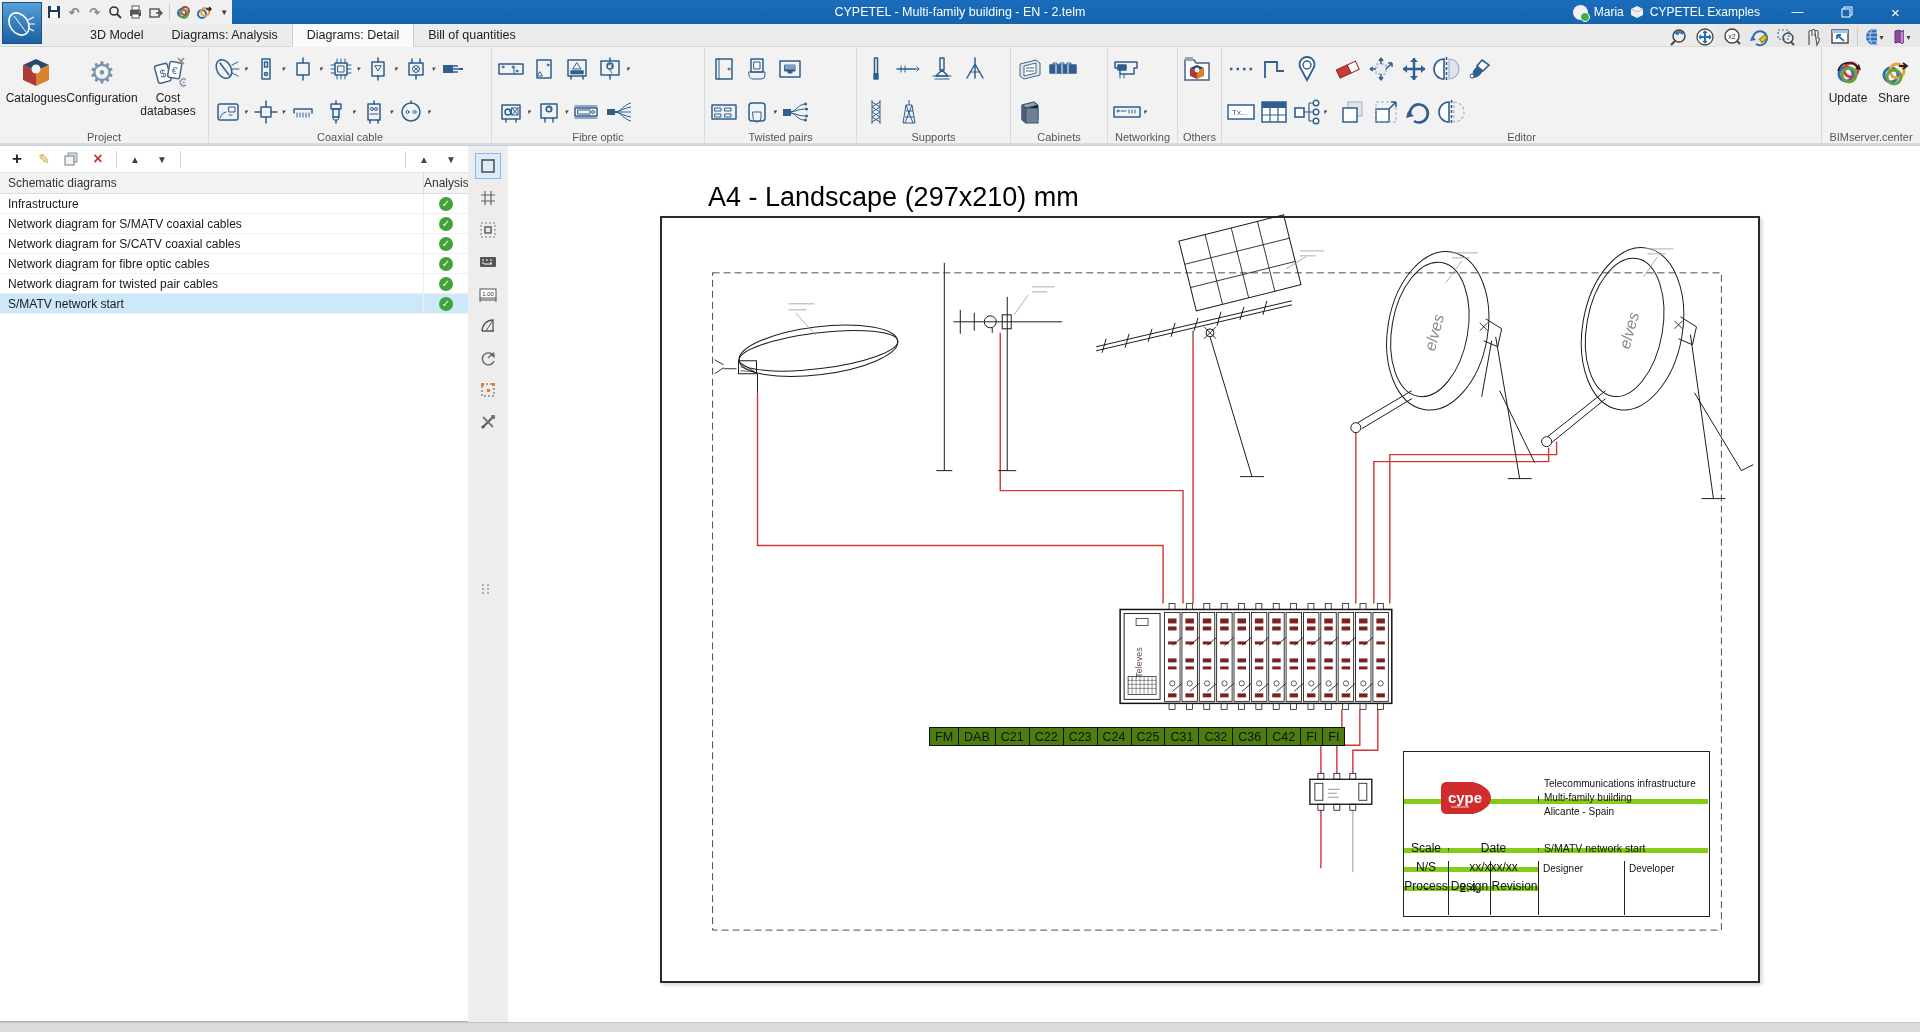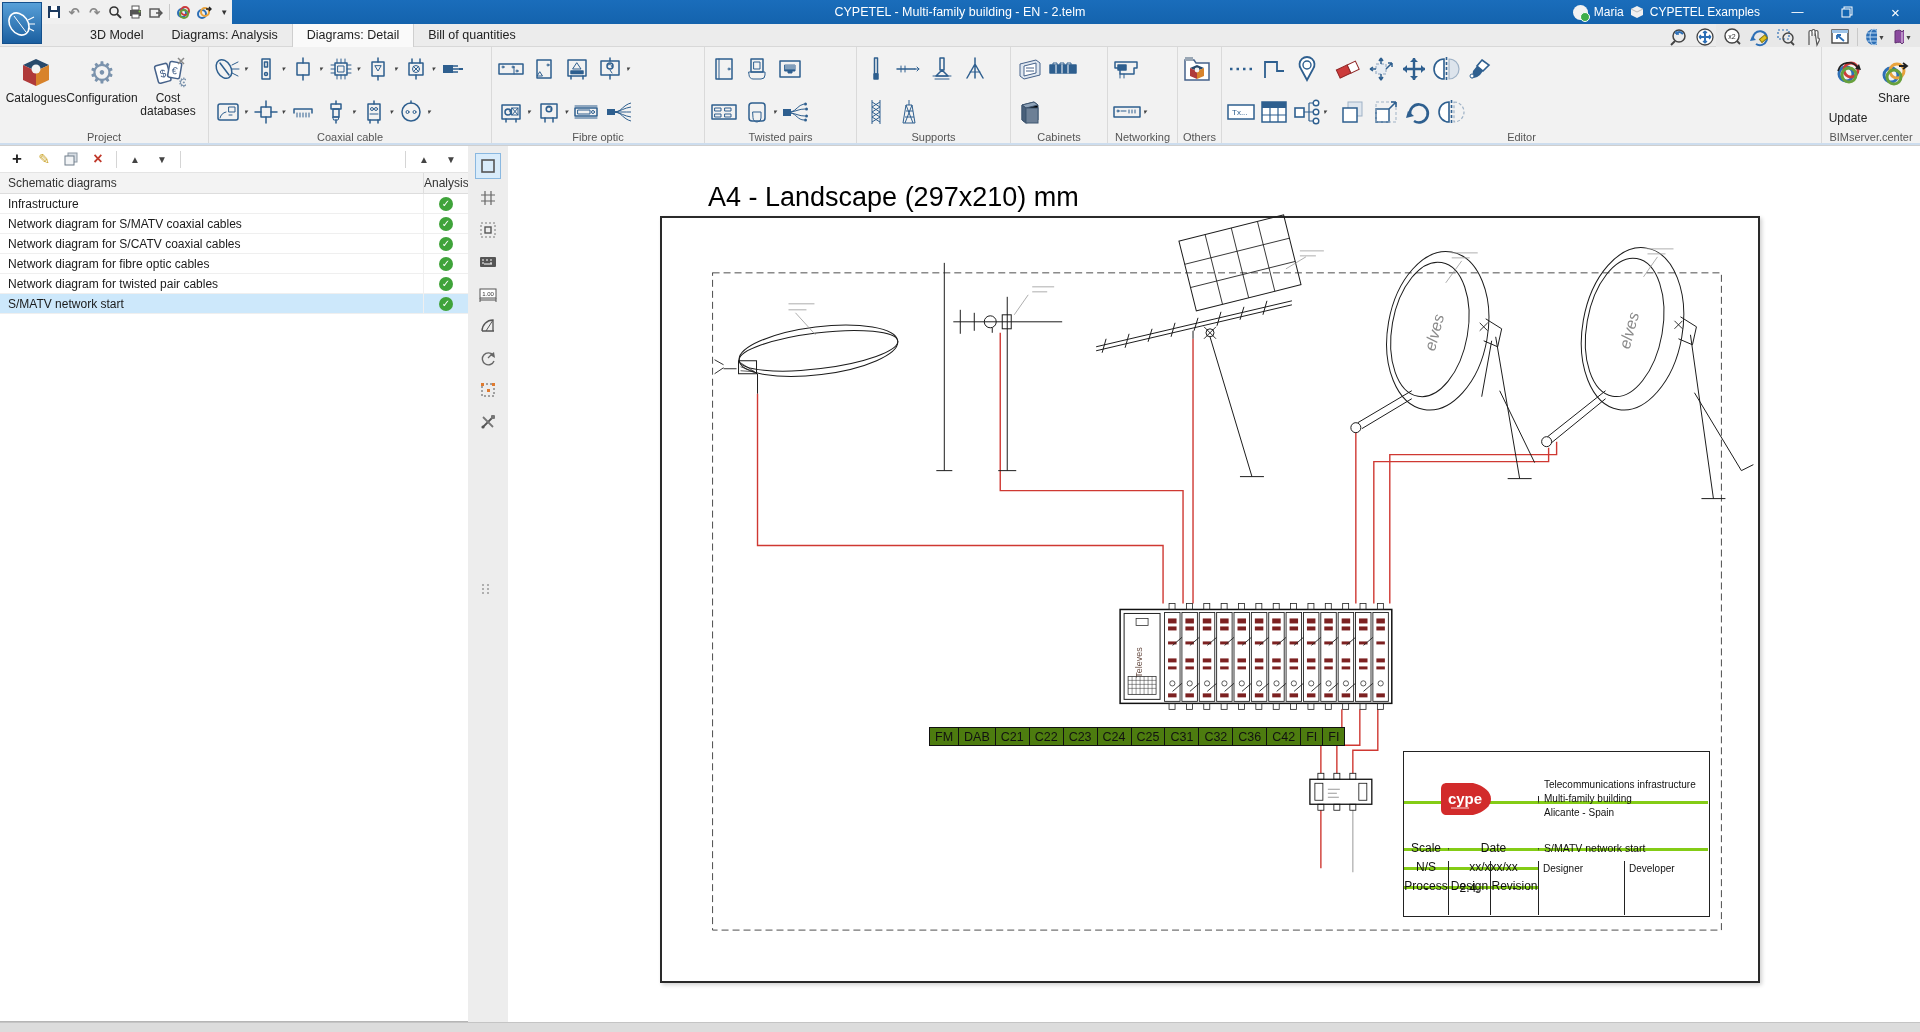--- a/index.html
+++ b/index.html
@@ -62,21 +62,21 @@
   .canvas{position:absolute;left:508px;top:145px;width:1412px;height:877px;background:#fff;border-top:1px solid #cfcfcf;overflow:hidden;}
   .a4title{position:absolute;left:200px;top:36px;font-size:27px;color:#000;}
   .sheet{position:absolute;left:152px;top:70px;width:1100px;height:767px;border:2px solid #2a2a2a;background:#fff;box-shadow:2px 2px 4px rgba(0,0,0,.18);}
   .dwg{position:absolute;left:0;top:0;width:1412px;height:877px;}
   .channels{position:absolute;left:422px;top:581px;display:flex;}
   .ch{border:1px solid #111;margin-left:-1px;padding:0 5px;height:19px;line-height:18px;font-size:12.5px;background:#4d7c0f;color:#111;}
   
   .tblock{position:absolute;left:895px;top:605px;width:307px;height:166px;border:1.5px solid #222;display:grid;grid-template-columns:45px 42px 48px 86px 82.5px;grid-template-rows:52px 19px 19px 19px 53.5px;background:#fff;font-size:12px;color:#111;}
   .tc{display:flex;align-items:center;justify-content:center;}
   .br{border-right:1px solid #222;}
-  .bb{border-bottom:3px solid #84cc16;margin-top:44px;}
+  .bb{border-bottom:5px solid #84cc16;margin-top:44px;}
   .tc.info{flex-direction:column;align-items:flex-start;justify-content:center;font-size:10px;line-height:14px;padding-left:5px;}
   .tc.namec{justify-content:flex-start;padding-left:5px;font-size:10.5px;}
   .tc.sig{align-items:flex-start;justify-content:flex-start;padding:2px 4px;font-size:10px;margin-top:19px;}
   
   .statusbar{position:absolute;left:0;top:1022px;width:1920px;height:10px;background:#dcdcdc;border-top:1px solid #c4c4c4;}
 </style>
 </head>
 <body>
 
 <div class="titlebar"></div>
@@ -923,21 +923,21 @@
               </svg>
             </span>
           </span>
       </div>
     </div>
     <div class="glabel">Editor</div>
   </div>
 
   <div class="rgroup" style="width:98px;border-right:none;">
     <div class="bigs">
-      <div class="bigbtn" style="width:46px;gap:20px;">
+      <div class="bigbtn" style="width:46px;">
         <span class="bicon">
             <svg width="32" height="32">
               <circle cx="14" cy="17" r="7" fill="none" stroke="#2d6fb6" stroke-width="3"></circle>
               <circle cx="19" cy="13" r="7" fill="none" stroke="#cc3b3b" stroke-width="3"></circle>
               <circle cx="17" cy="18" r="7" fill="none" stroke="#68a03c" stroke-width="3"></circle>
               <path d="M6,14 a11,11 0 0 1 20,-3" fill="none" stroke="#222" stroke-width="1.6"></path>
               <polygon points="27,7 29,13 23,12" fill="#222"></polygon>
             </svg>
           </span>
         <span>Update</span>

